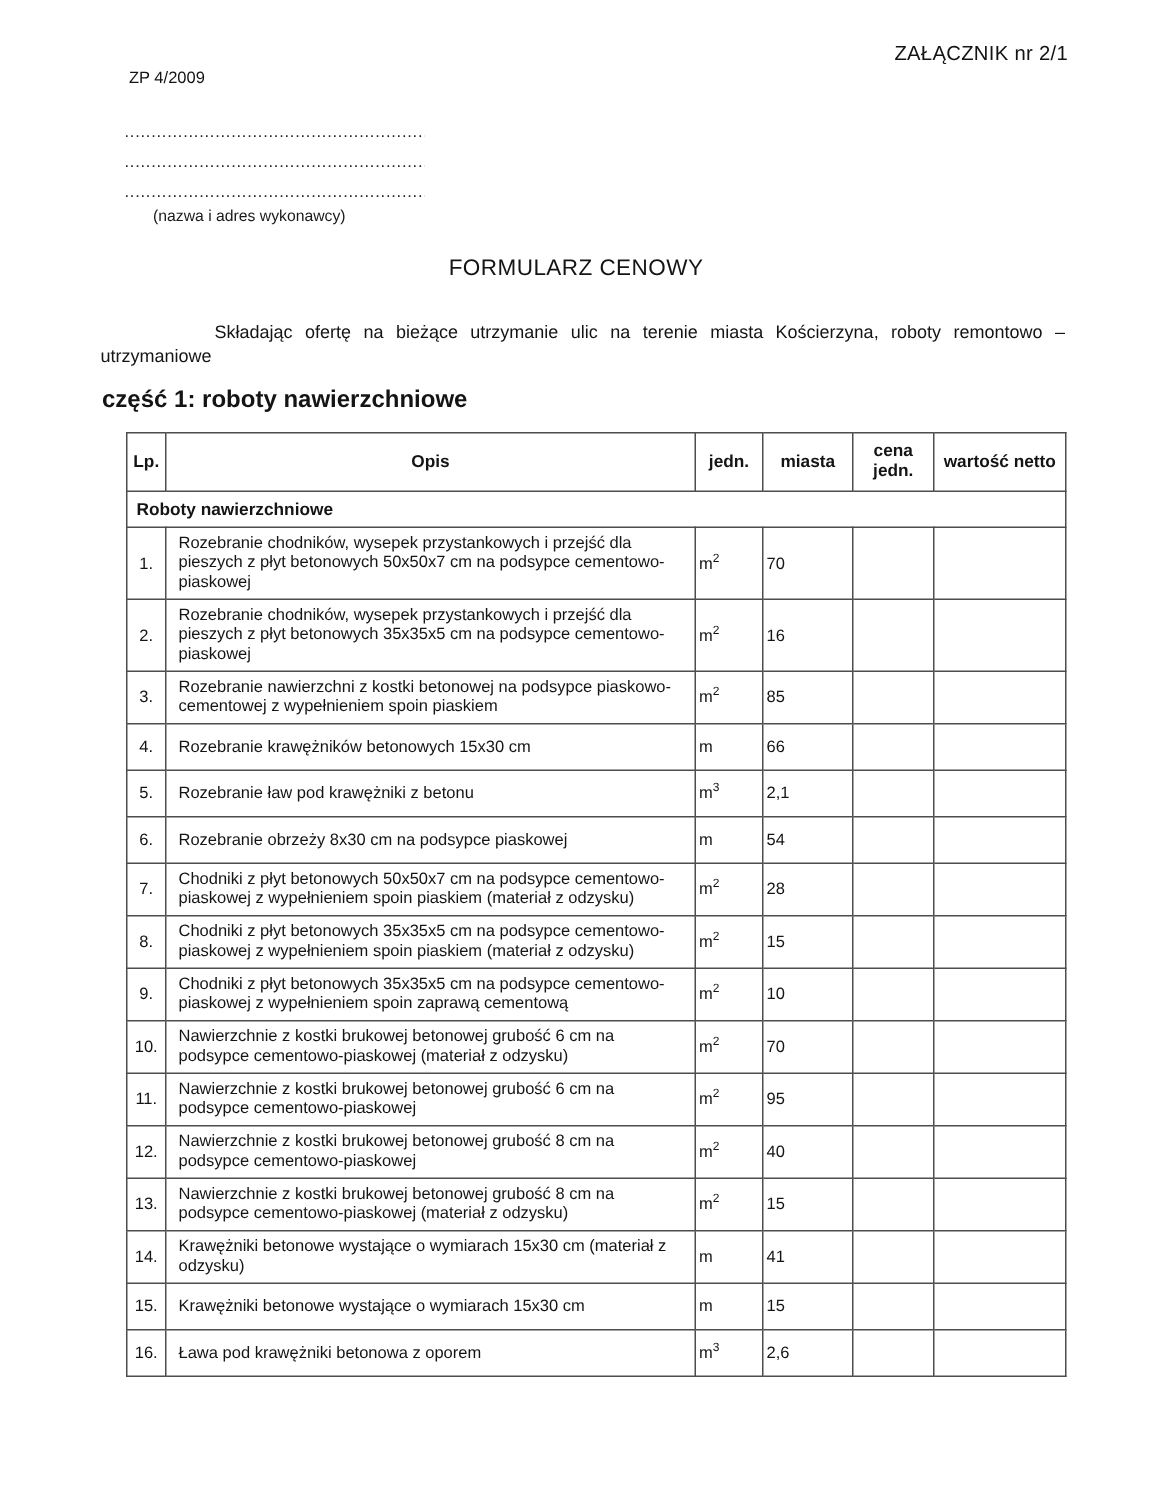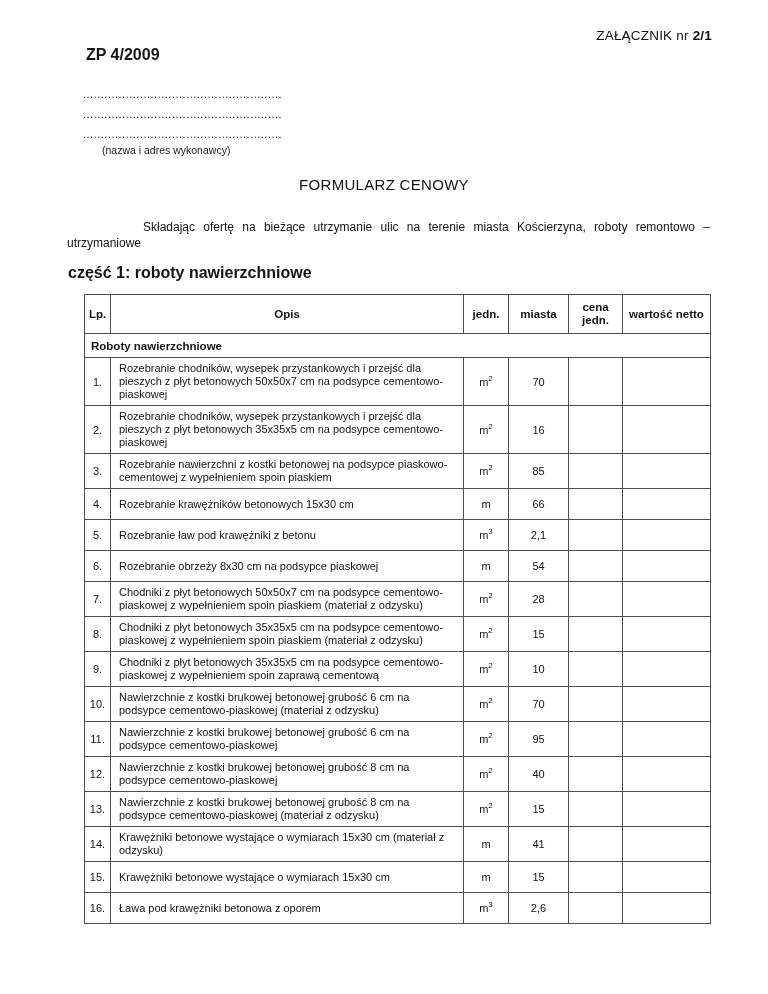--- a/index.html
+++ b/index.html
@@ -12,26 +12,26 @@
   }
   .page { position:relative; width:768px; height:994px; overflow:hidden; }
 
   .attachment-line {
     padding-top:28px;
     padding-right:56px;
     text-align:right;
     font-size:13.5px;
     letter-spacing:0.2px;
   }
-  .attachment-line .att-num { font-weight:bold; }
+  .attachment-line .att-num { font-weight:normal; }
 
   .reference {
     margin:3px 0 0 86px;
-    font-size:16px;
-    font-weight:bold;
+    font-size:11px;
+    font-weight:normal;
   }
 
   .dots-block { margin:20px 0 0 83px; }
   .dot-line {
     width:200px;
     overflow:hidden;
     white-space:nowrap;
     font-size:11px;
     line-height:20px;
     color:#222;
@@ -109,21 +109,20 @@
     padding:3px 1px;
   }
   td.description-cell {
     font-size:11px;
     line-height:13px;
     text-align:left;
     padding:4px 8px;
   }
   td.unit-cell, td.quantity-cell {
     font-size:11px;
-    text-align:center;
     padding:3px 2px;
   }
   td.unit-cell sup { font-size:8px; line-height:0; }
   td.fill-cell { padding:3px 2px; }
   tr.data-row { height:31px; }
 </style>
 </head>
 <body>
 
 <div class="page">

